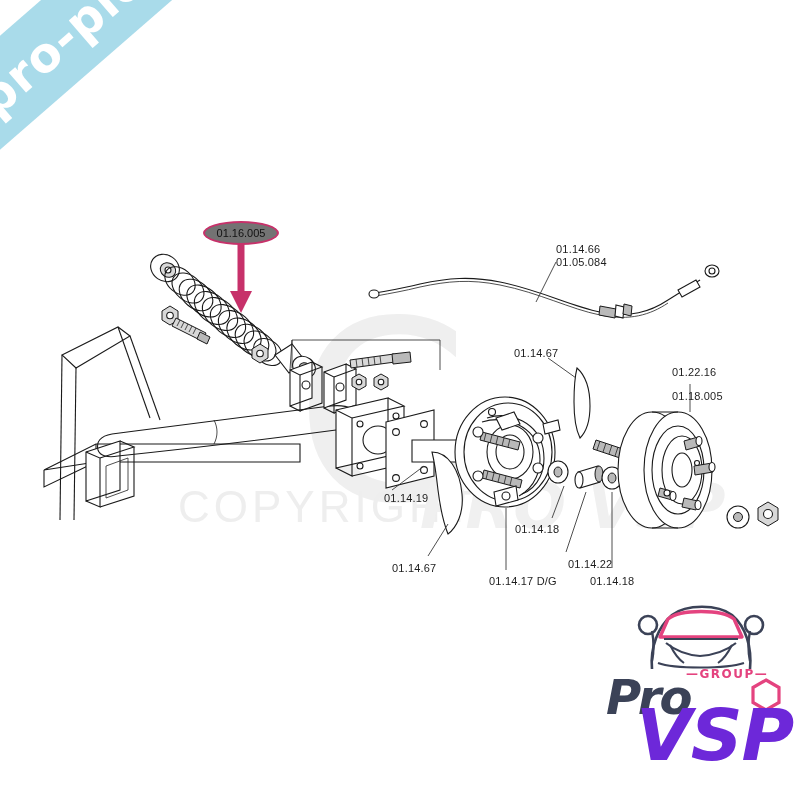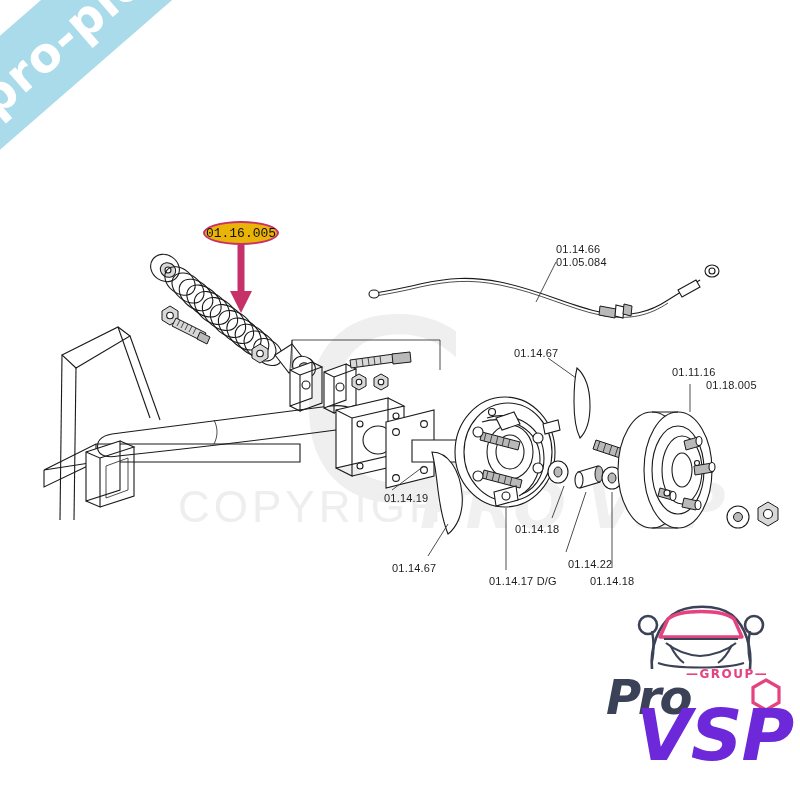--- a/index.html
+++ b/index.html
@@ -116,26 +116,26 @@
     position: absolute;
     left: 203px;
     top: 221px;
     z-index: 8;
   }
   .callout-oval {
     width: 76px;
     height: 24px;
     border: 2.6px solid #c7316a;
     border-radius: 50%;
-    background: #eab308;
+    background: #737373;
     display: flex;
     align-items: center;
     justify-content: center;
-    font-family: Liberation Mono, monospace;
-    font-size: 13px;
+    font-family: Liberation Sans, sans-serif;
+    font-size: 11px;
     color: #111;
     box-sizing: border-box;
   }
 
   
   .logo {
     position: absolute;
     left: 600px;
     top: 585px;
     width: 190px;
@@ -400,22 +400,22 @@
   </svg>
 
   <div class="banner">
     <div class="banner-text">pro-piece-vsp.com</div>
   </div>
 
   <div id="label-layer">
       <div class="plabel" style="left: 556px; top: 243px;">01.14.66</div>
       <div class="plabel" style="left: 556px; top: 256px;">01.05.084</div>
       <div class="plabel" style="left: 514px; top: 347px;">01.14.67</div>
-      <div class="plabel" style="left: 672px; top: 366px;">01.11.16</div>
-      <div class="plabel" style="left: 672px; top: 379px; margin-left: 34px;">01.18.005</div>
+      <div class="plabel" style="left: 672px; top: 366px;">01.22.16</div>
+      <div class="plabel" style="left: 672px; top: 390px;">01.18.005</div>
       <div class="plabel" style="left: 376px; top: 492px; margin-left: 8px;">01.14.19</div>
       <div class="plabel" style="left: 392px; top: 562px;">01.14.67</div>
       <div class="plabel" style="left: 469px; top: 575px; margin-left: 20px;">01.14.17 D/G</div>
       <div class="plabel" style="left: 515px; top: 523px;">01.14.18</div>
       <div class="plabel" style="left: 531px; top: 558px; margin-left: 37px;">01.14.22</div>
       <div class="plabel" style="left: 590px; top: 575px;">01.14.18</div>
     </div>
 
   <div class="callout">
     <div class="callout-oval">01.16.005</div>

